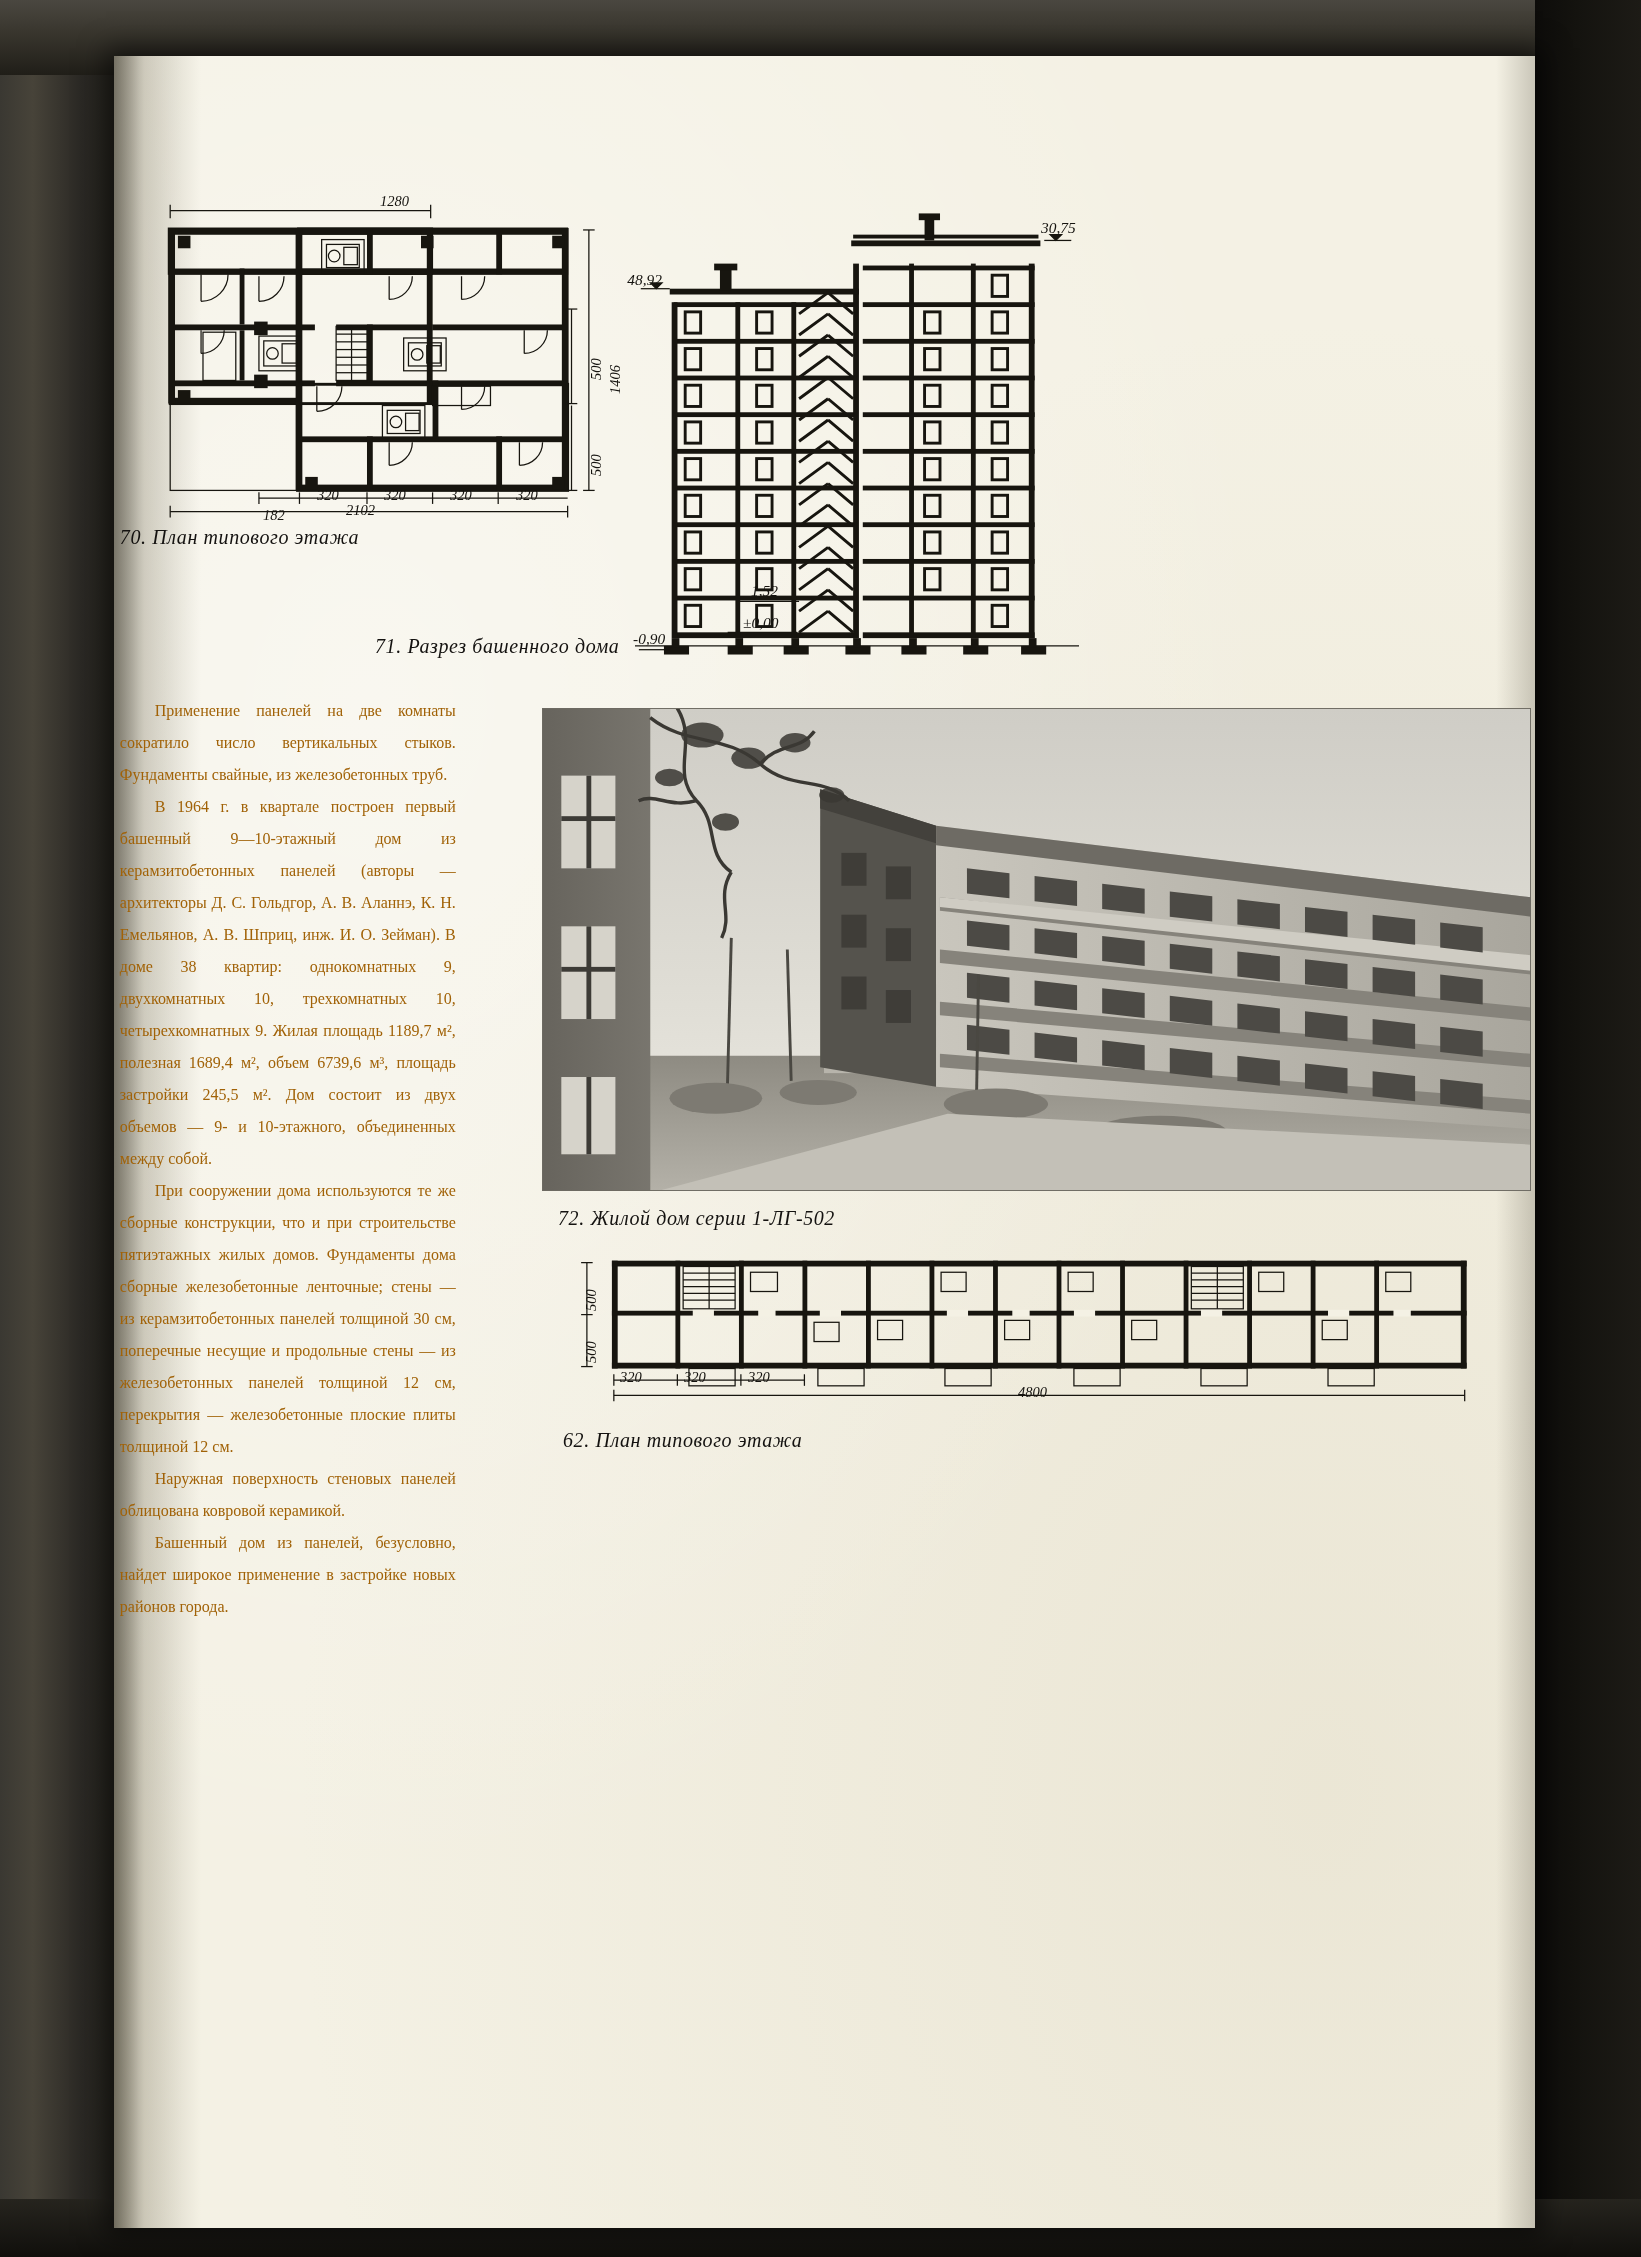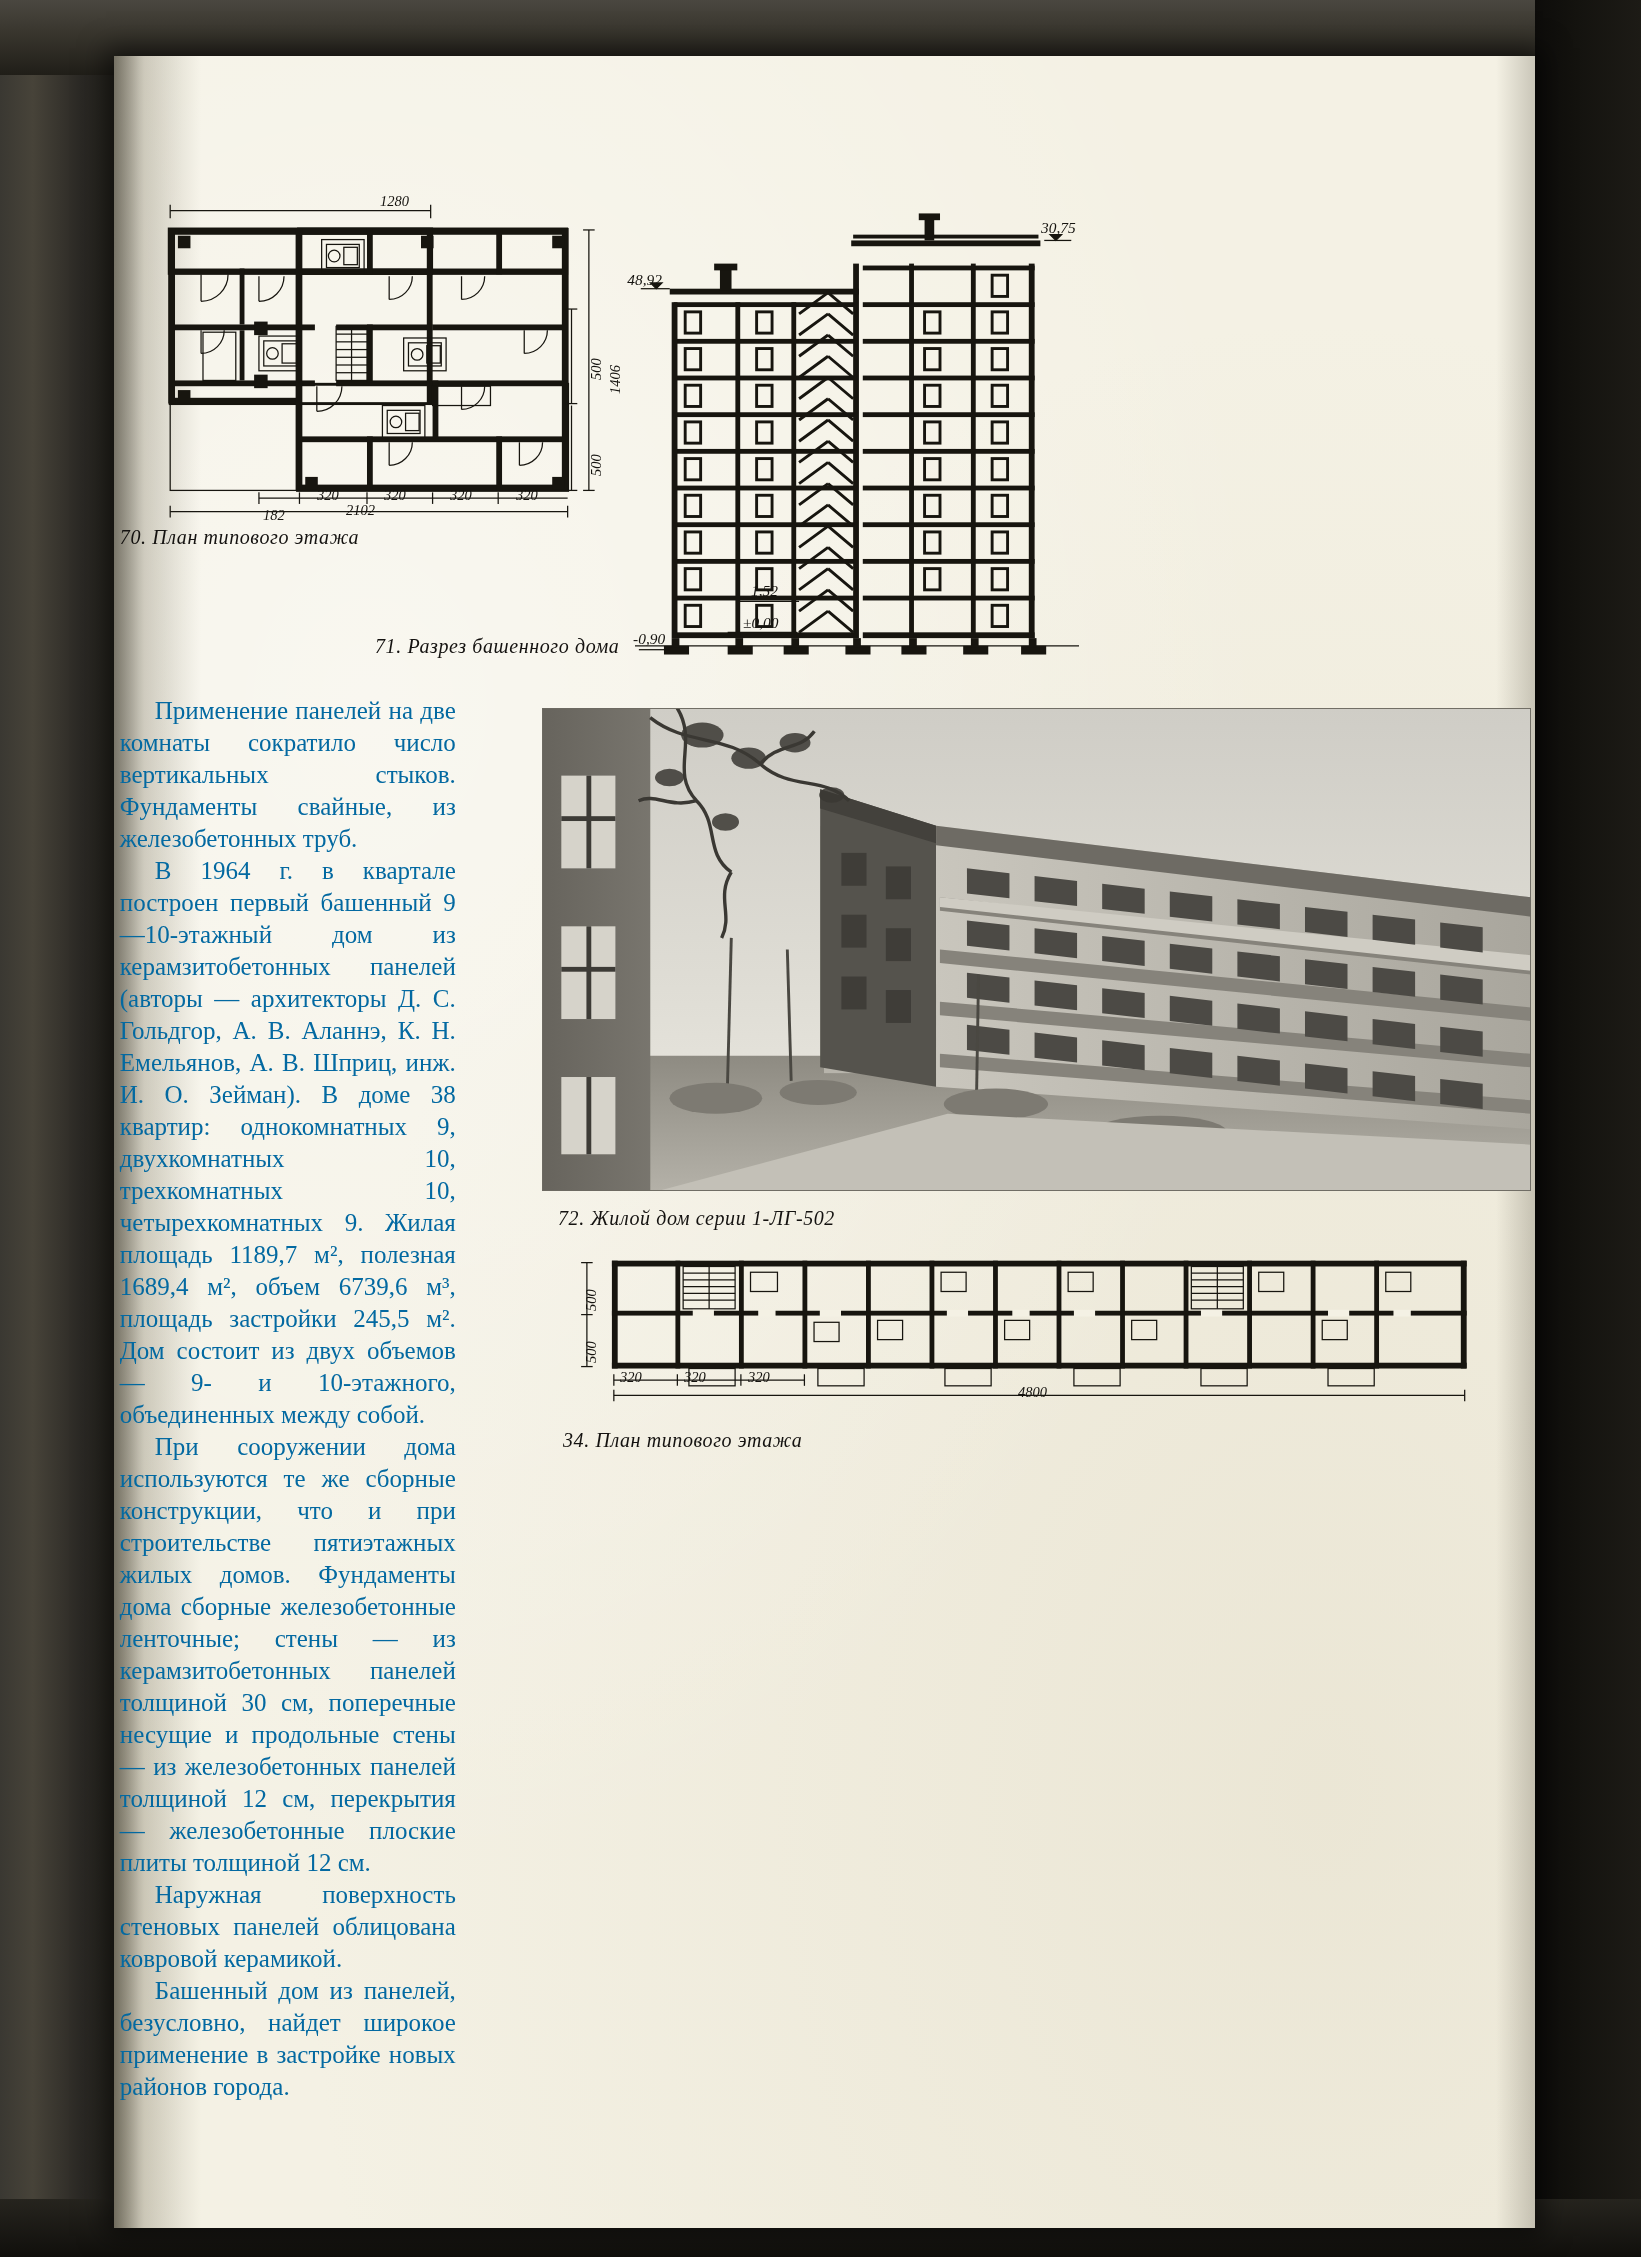--- a/index.html
+++ b/index.html
@@ -28,21 +28,21 @@
     pointer-events:none;}
   .gutter-shadow{position:absolute;left:0;top:0;width:87px;height:2172px;
     background:linear-gradient(90deg, rgba(60,56,44,.60) 0%, rgba(120,114,94,.30) 35%, rgba(255,255,255,0) 100%);
     pointer-events:none;}
   .edge-shadow-r{position:absolute;right:0;top:0;width:39px;height:2172px;
     background:linear-gradient(270deg, rgba(90,85,70,.28), rgba(255,255,255,0));
     pointer-events:none;}
 
   
   .caption{font-family:"Liberation Serif",serif;font-style:italic;font-size:20px;color:#141210;letter-spacing:0.6px;}
-  .bodytext{font-family:"Liberation Serif",serif;font-size:25px;line-height:32px;color:#0369a1;
+  .bodytext{font-family:"Liberation Serif",serif;font-size:16px;line-height:32px;color:#a16207;
     text-align:justify;text-justify:inter-word;}
   .bodytext p{margin:0;text-indent:35px;}
 
   .dim{position:absolute;font-family:"Liberation Serif",serif;font-style:italic;font-size:14.5px;color:#15130f;white-space:nowrap;}
   .dimv{position:absolute;font-family:"Liberation Serif",serif;font-style:italic;font-size:14.5px;color:#15130f;
     transform:rotate(-90deg);transform-origin:left top;white-space:nowrap;}
 
   svg{display:block;}
   .ln{stroke:#17150f;fill:none;}
   .thick{stroke:#17150f;stroke-width:5;}
@@ -637,17 +637,17 @@
         </g>
       </svg>
       <span class="dimv" style="left:15.4px;top:58px;">500</span>
       <span class="dimv" style="left:15.4px;top:110px;">500</span>
       <span class="dim" style="left:52px;top:116px;">320</span>
       <span class="dim" style="left:116px;top:116px;">320</span>
       <span class="dim" style="left:180px;top:116px;">320</span>
       <span class="dim" style="left:450px;top:131px;">4800</span>
     </div>
 
-    <div class="caption" style="position:absolute;left:449px;top:1373px;">34. План типового этажа</div>
+    <div class="caption" style="position:absolute;left:449px;top:1373px;">62. План типового этажа</div>
 
   </div>
 </div>
 
 
 </body></html>

